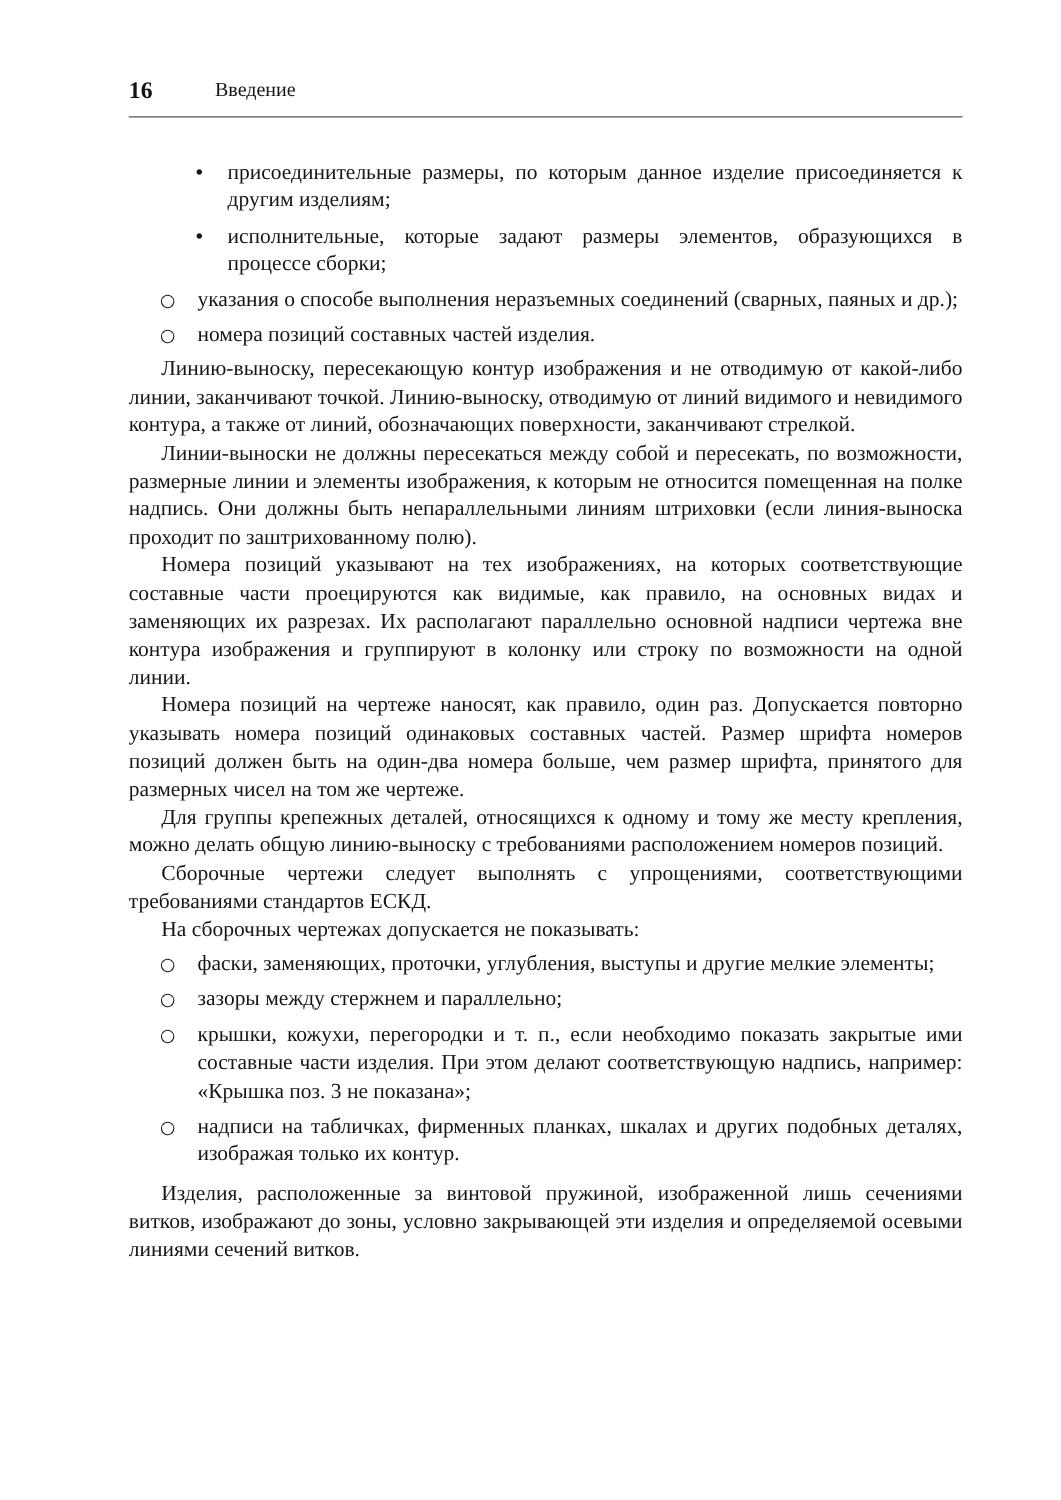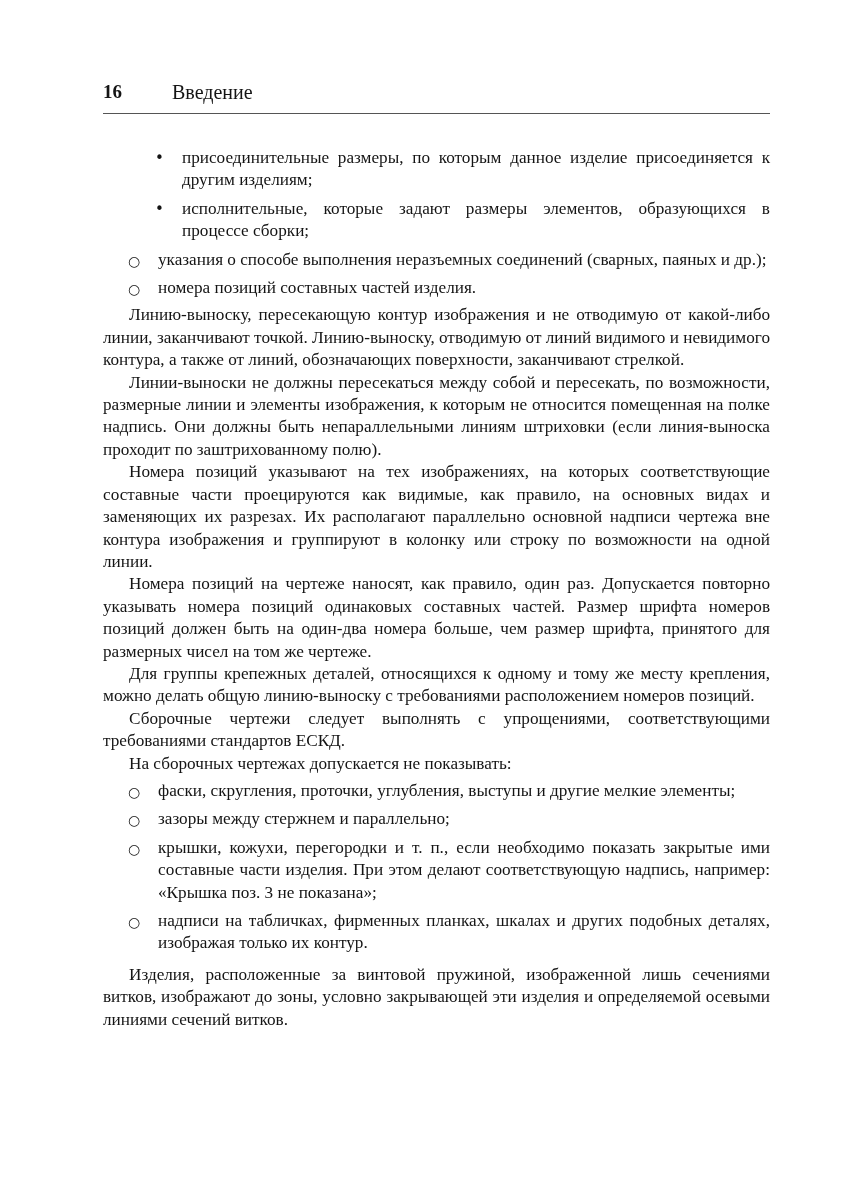--- a/index.html
+++ b/index.html
@@ -16,31 +16,30 @@
   }
   .page {
     box-sizing: border-box;
     width: 849px;
     height: 1200px;
     padding: 62px 79px 30px 103px;
     background: #ffffff;
   }
   .page-header {
     display: flex;
-    align-items: flex-start;
+    align-items: center;
     border-bottom: 1px solid #555555;
     padding-bottom: 9px;
-    margin-top: 19px;
   }
   .page-number {
     font-size: 19px;
     font-weight: 700;
   }
   .running-head {
-    font-size: 20px;
+    font-size: 16px;
     margin-left: 50px;
   }
   .body-text {
     margin-top: 33px;
     font-size: 17.2px;
     line-height: 22.4px;
     text-align: justify;
     hyphens: auto;
   }
   p.para {
@@ -110,21 +109,21 @@
     <p class="para">Номера позиций указывают на тех изображениях, на которых соответствующие составные части проецируются как видимые, как правило, на основных видах и заменяющих их разрезах. Их располагают параллельно основной надписи чертежа вне контура изображения и группируют в колонку или строку по возможности на одной линии.</p>
     <p class="para">Номера позиций на чертеже наносят, как правило, один раз. Допускается повторно указывать номера позиций одинаковых составных частей. Размер шрифта номеров позиций должен быть на один-два номера больше, чем размер шрифта, принятого для размерных чисел на том же чертеже.</p>
     <p class="para">Для группы крепежных деталей, относящихся к одному и тому же месту крепления, можно делать общую линию-выноску с требованиями расположением номеров позиций.</p>
     <p class="para">Сборочные чертежи следует выполнять с упрощениями, соответствующими требованиями стандартов ЕСКД.</p>
 
     <p class="para">На сборочных чертежах допускается не показывать:</p>
 
     <ul class="list list-bottom">
       <li class="li l1">
         <span class="marker">○</span>
-        <span>фаски, скругления, проточки, углубления, выступы и другие мелкие элементы;</span>
+        <span>фаски, заменяющих, проточки, углубления, выступы и другие мелкие элементы;</span>
       </li>
       <li class="li l1">
         <span class="marker">○</span>
         <span>зазоры между стержнем и параллельно;</span>
       </li>
       <li class="li l1">
         <span class="marker">○</span>
         <span>крышки, кожухи, перегородки и т. п., если необходимо показать закрытые ими составные части изделия. При этом делают соответствующую надпись, например: «Крышка поз. 3 не показана»;</span>
       </li>
       <li class="li l1">

